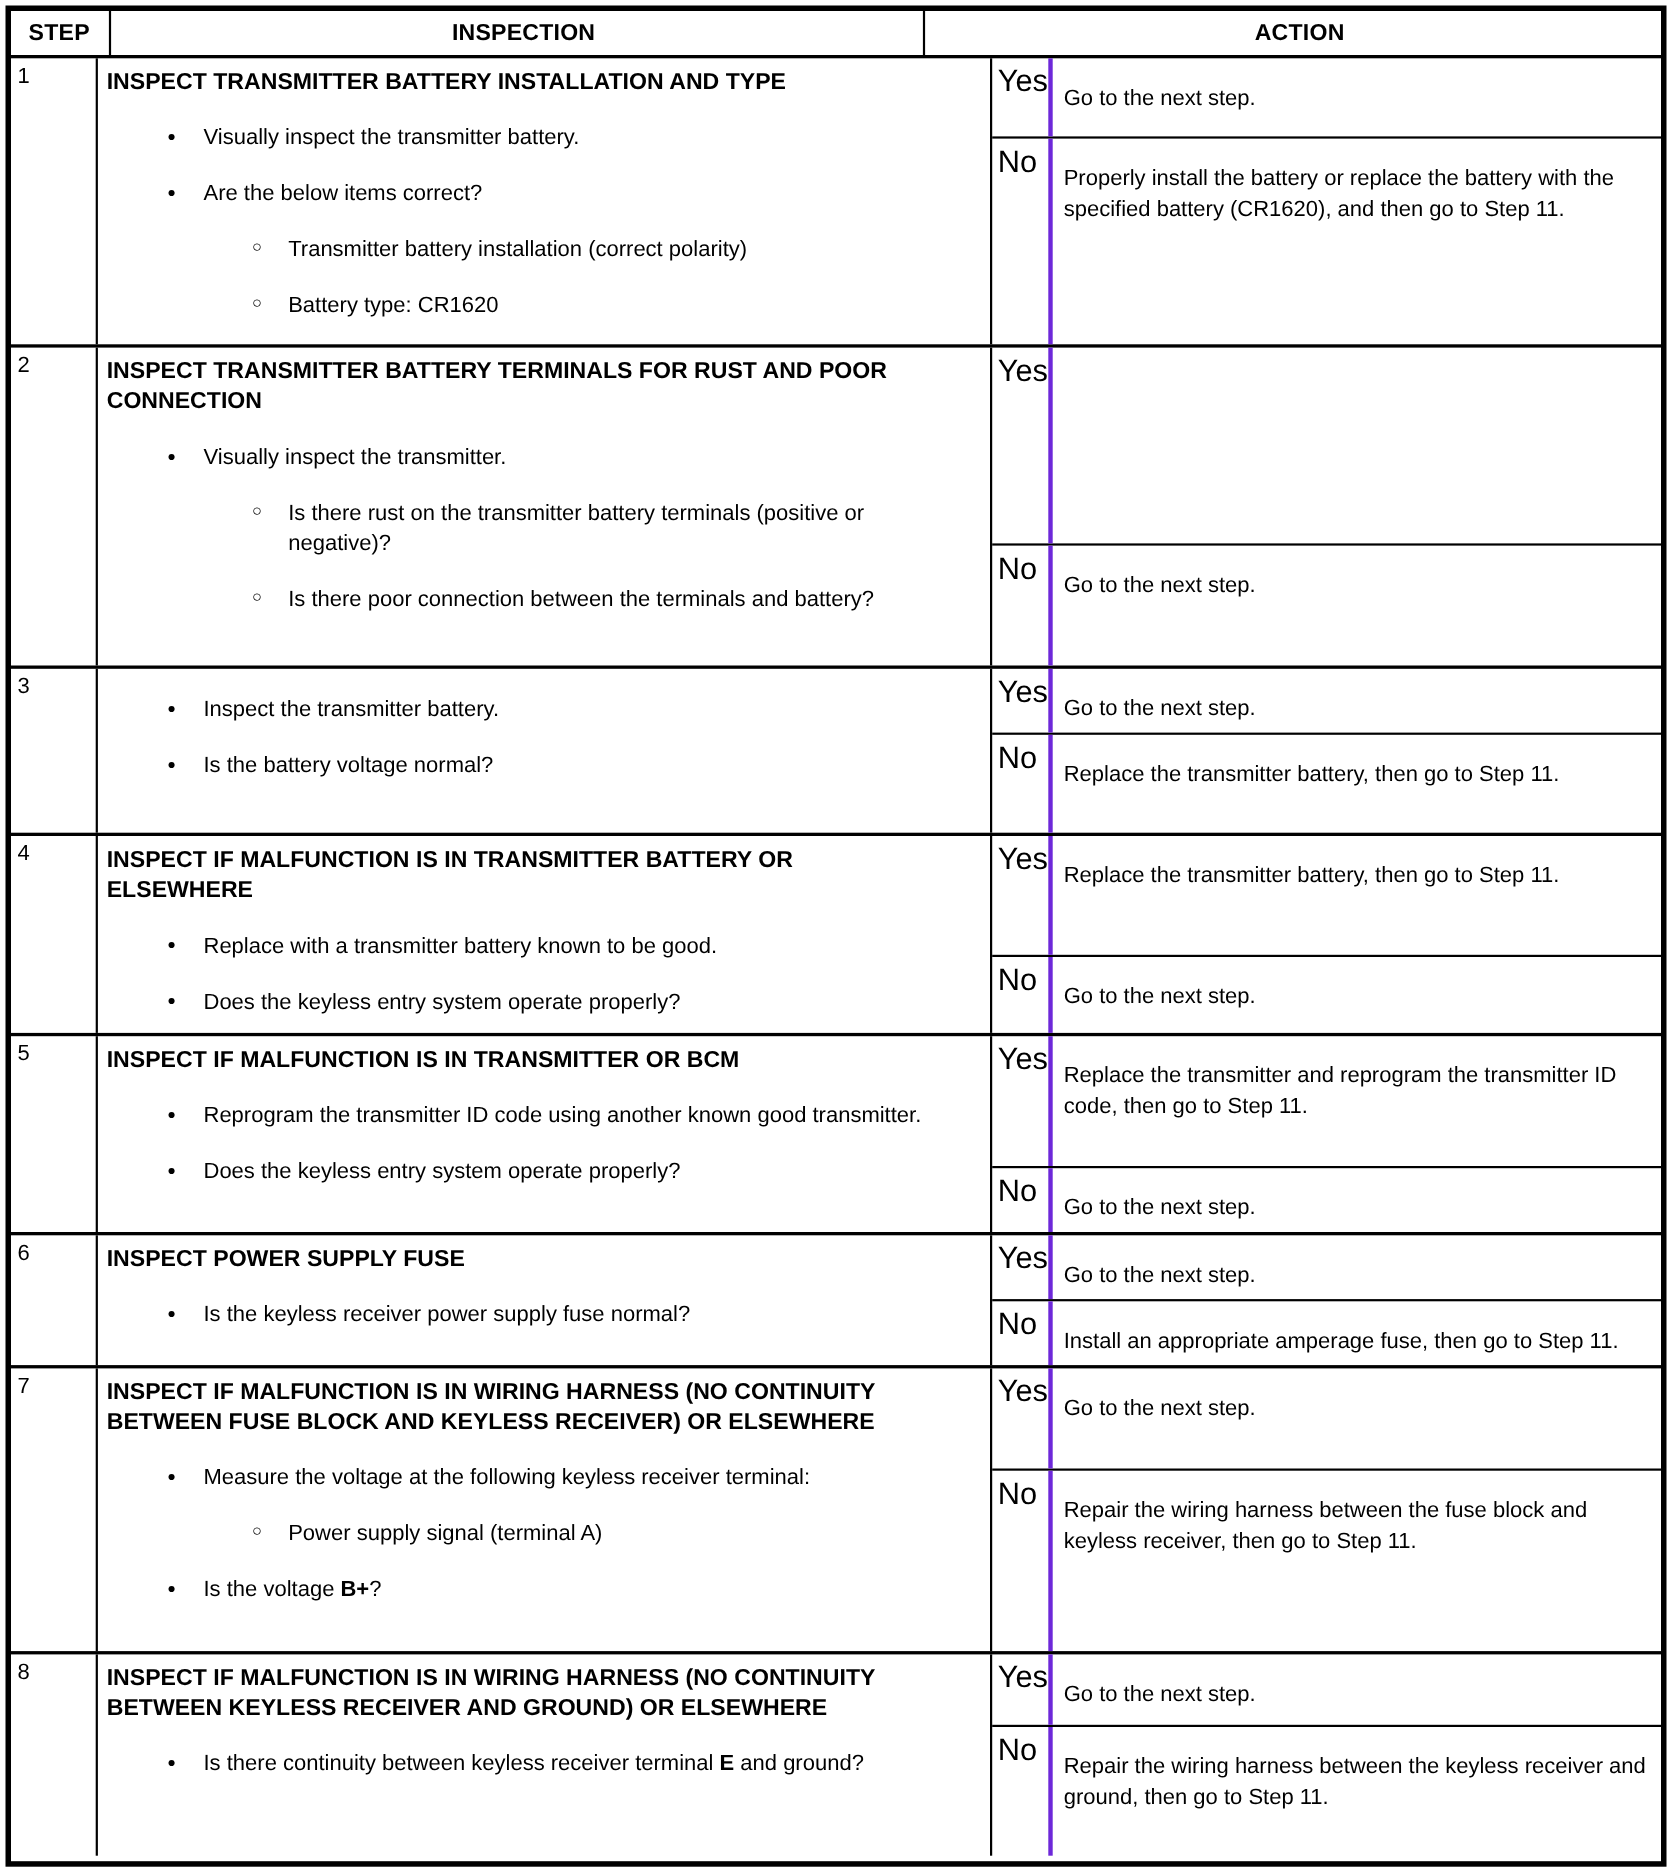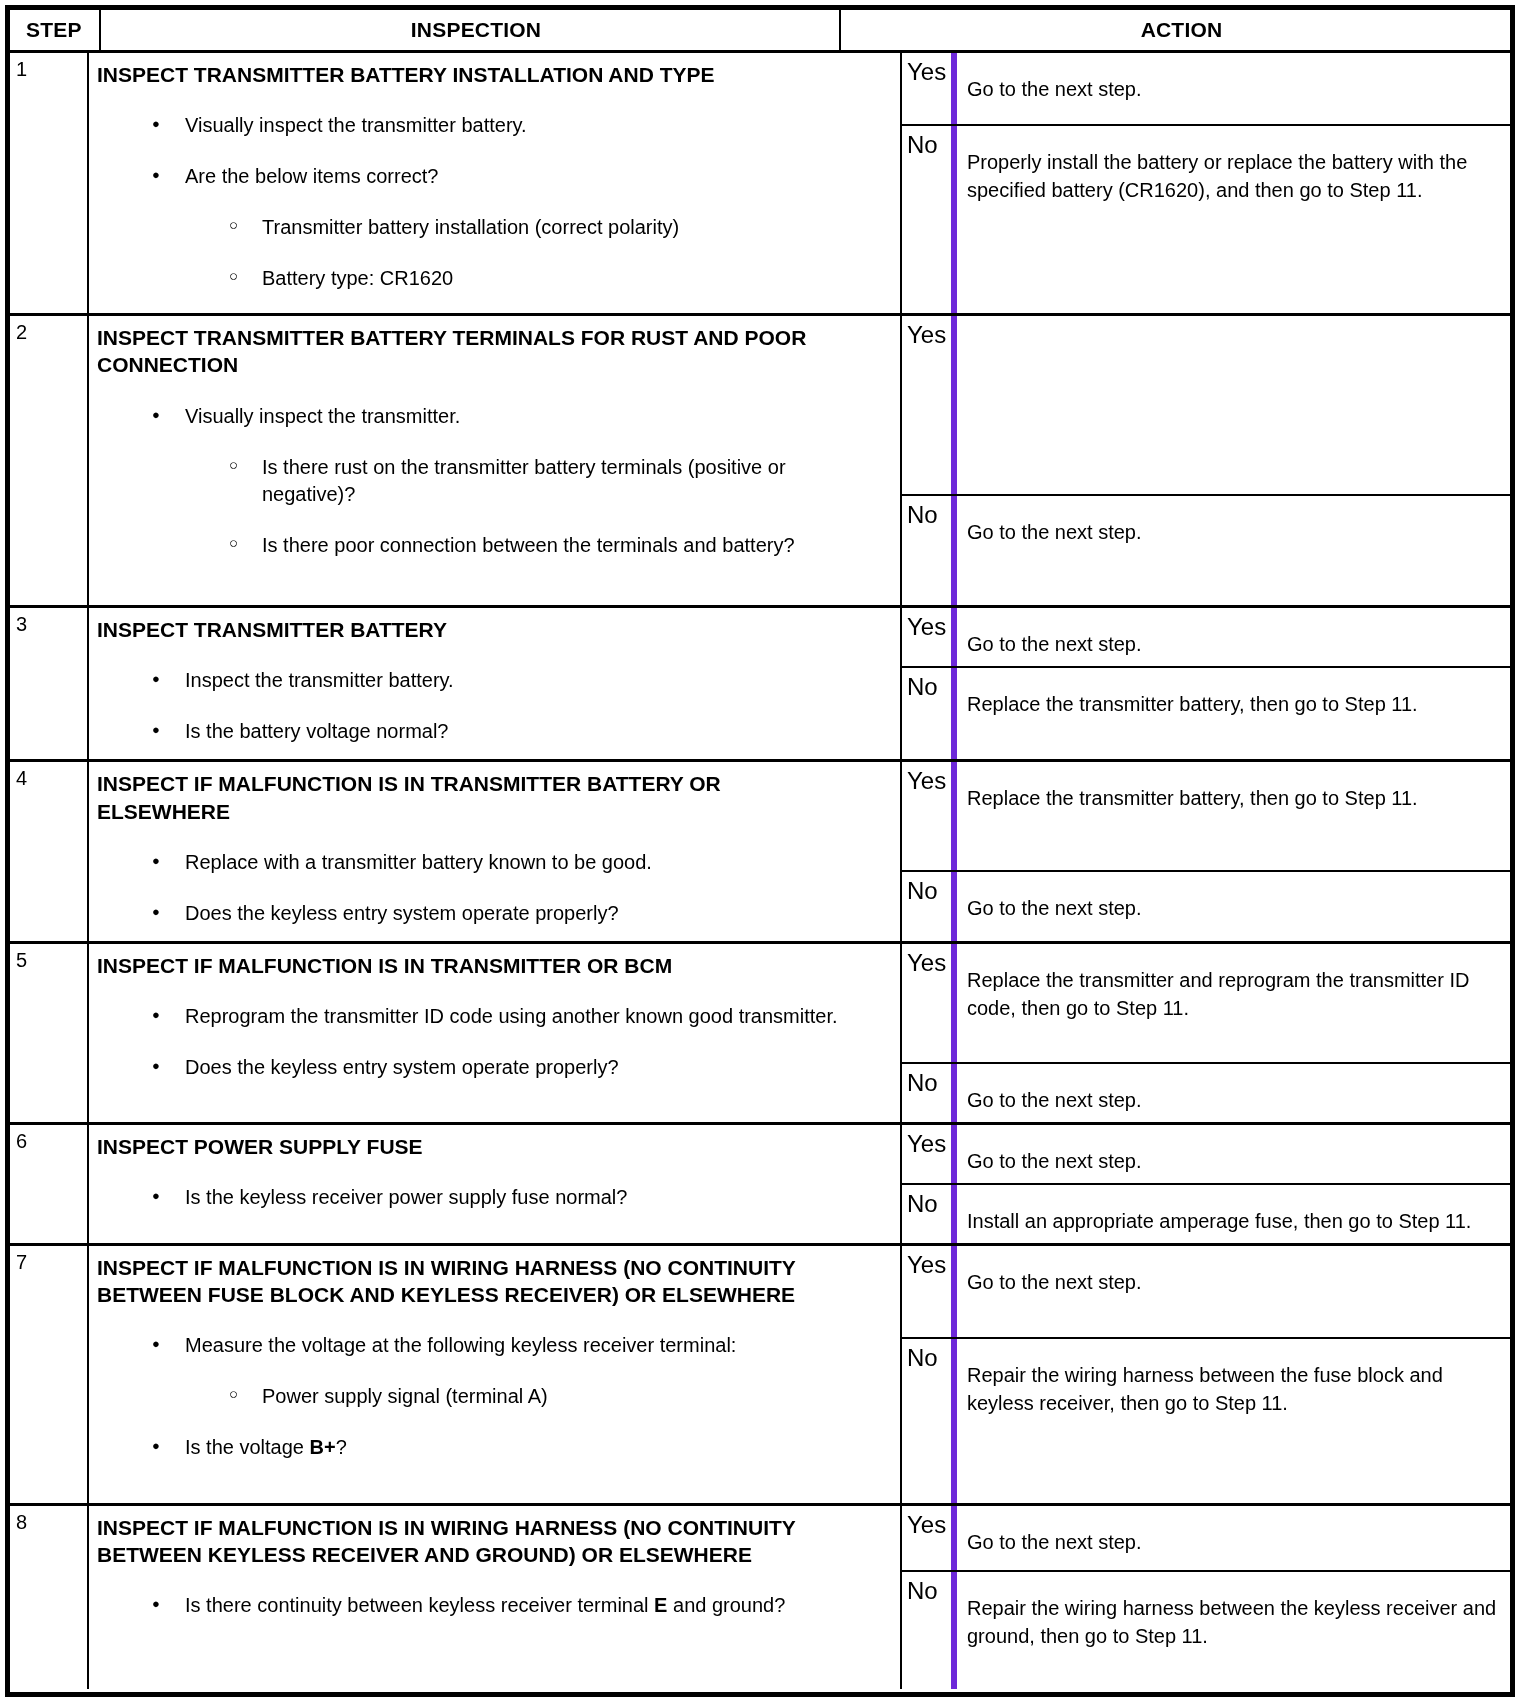--- a/index.html
+++ b/index.html
@@ -49,22 +49,22 @@
   .bullet.l2 { padding-left:132px; }
   .bullet .marker { width:33px; flex:0 0 33px; }
   .bullet.l1 .marker { font-size:13px; padding-top:3px; }
   .bullet.l2 .marker { font-size:15px; font-weight:bold; padding-top:1px; }
   .bullet .btext { flex:1; }
   .col-action { flex:1; display:flex; flex-direction:column; }
   .action-sub { display:flex; }
   .action-sub.yes { border-bottom:2px solid #000; }
   .action-sub.no  { flex:1; }
   .yn-label {
-    width:55px; flex:0 0 55px; border-right:6px solid #6d28d9;
-    font-size:24px; padding:5px 0 0 5px;
+    width:55px; flex:0 0 55px; border-right:4px solid #6d28d9;
+    font-size:28px; padding:5px 0 0 5px;
   }
   .action-text {
     flex:1; font-size:20px; line-height:1.4;
     padding:22px 10px 8px 10px;
   }
 </style>
 </head>
 <body>
 
 <div class="tbl">
@@ -129,21 +129,20 @@
           </div>
           <div class="action-sub no">
             <div class="yn-label">No</div>
             <div class="action-text">Go to the next step.</div>
           </div>
         </div>
       </div>
       <div class="step-row sep" style="min-height: 152px;">
         <div class="col-step">3</div>
         <div class="col-insp">
-          <div class="insp-title">INSPECT TRANSMITTER BATTERY</div>
           <div class="bullet l1">
             <span class="marker">●</span>
             <span class="btext">Inspect the transmitter battery.</span>
           </div>
           <div class="bullet l1">
             <span class="marker">●</span>
             <span class="btext">Is the battery voltage normal?</span>
           </div>
         </div>
         <div class="col-action">

